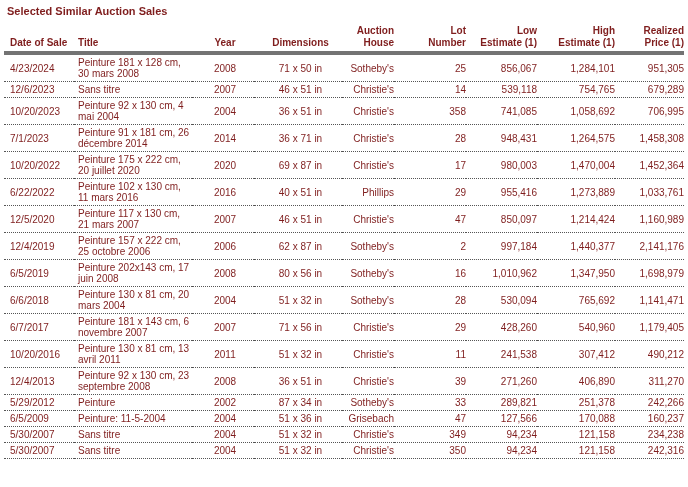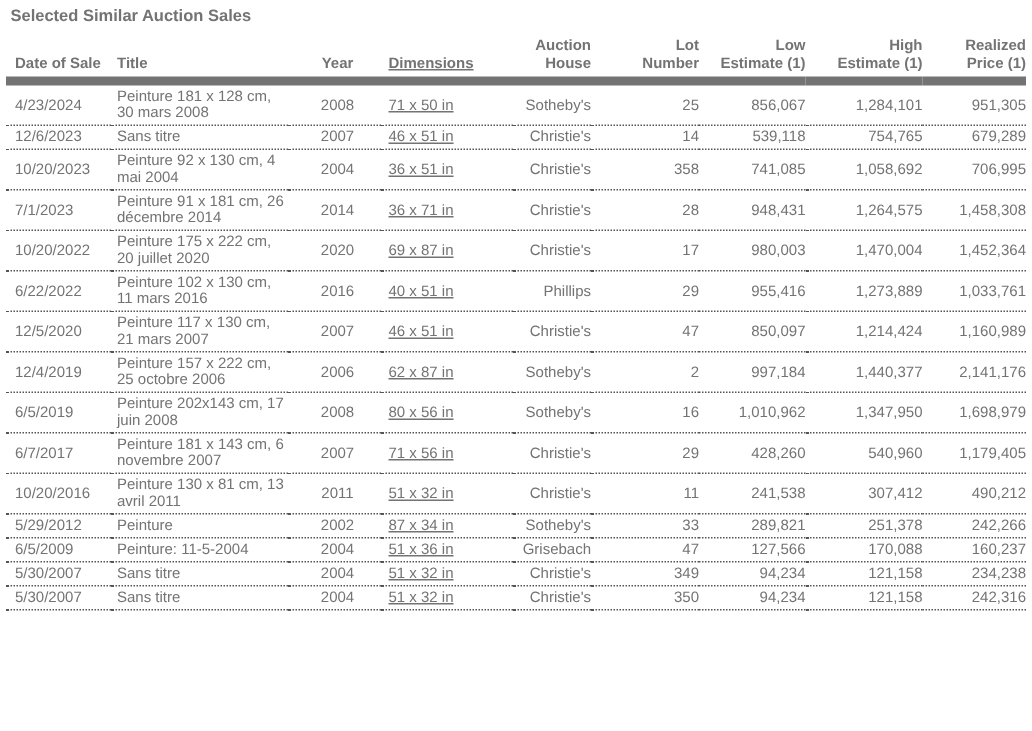--- a/index.html
+++ b/index.html
@@ -6,55 +6,55 @@
     margin: 0;
     padding: 0;
     background: #ffffff;
   }
   .page {
     width: 688px;
     height: 487px;
     overflow: hidden;
     background: #ffffff;
     font-family: "Liberation Sans", sans-serif;
-    color: #737373;
+    color: #7f1d1d;
   }
   .report-title {
     font-size: 11px;
     font-weight: bold;
     margin: 5px 0 0 7px;
     line-height: 13px;
   }
   table.sales-table {
     border-collapse: collapse;
     table-layout: fixed;
     width: 680px;
     margin: 7px 0 0 4px;
     font-size: 10px;
   }
   th {
     font-weight: bold;
     vertical-align: bottom;
     white-space: pre-line;
     line-height: 11.5px;
     padding: 0 0 3px 0;
-    border-bottom: 6px solid #737373;
+    border-bottom: 4px solid #737373;
   }
   td {
     vertical-align: middle;
     line-height: 11px;
     padding: 2px 0;
     border-bottom: 1px dotted #555555;
     overflow: hidden;
   }
   
   th:nth-child(1), td:nth-child(1) { text-align: left;  padding-left: 6px; }
   th:nth-child(2), td:nth-child(2) { text-align: left;  padding-left: 4px; }
   th:nth-child(3), td:nth-child(3) { text-align: center;  padding-left: 4px; }
-  th:nth-child(4), td:nth-child(4) { text-align: left;  padding-left: 5px; text-decoration: underline; }
+  th:nth-child(4), td:nth-child(4) { text-align: center;  padding-left: 5px; }
   th:nth-child(5), td:nth-child(5),
   th:nth-child(6), td:nth-child(6),
   th:nth-child(7), td:nth-child(7),
   th:nth-child(8), td:nth-child(8),
   th:nth-child(9), td:nth-child(9) { text-align: right; padding-right: 0; }
 </style>
 </head>
 <body>
 
 <div class="page">
@@ -185,40 +185,62 @@
       <td>Peinture 202x143 cm, 17 juin 2008</td>
       <td>2008</td>
       <td>80 x 56 in</td>
       <td>Sotheby's</td>
       <td>16</td>
       <td>1,010,962</td>
       <td>1,347,950</td>
       <td>1,698,979</td>
     </tr>
         <tr>
+      <td>6/6/2018</td>
+      <td>Peinture 130 x 81 cm, 20 mars 2004</td>
+      <td>2004</td>
+      <td>51 x 32 in</td>
+      <td>Sotheby's</td>
+      <td>28</td>
+      <td>530,094</td>
+      <td>765,692</td>
+      <td>1,141,471</td>
+    </tr>
+        <tr>
       <td>6/7/2017</td>
       <td>Peinture 181 x 143 cm, 6 novembre 2007</td>
       <td>2007</td>
       <td>71 x 56 in</td>
       <td>Christie's</td>
       <td>29</td>
       <td>428,260</td>
       <td>540,960</td>
       <td>1,179,405</td>
     </tr>
         <tr>
       <td>10/20/2016</td>
       <td>Peinture 130 x 81 cm, 13 avril 2011</td>
       <td>2011</td>
       <td>51 x 32 in</td>
       <td>Christie's</td>
       <td>11</td>
       <td>241,538</td>
       <td>307,412</td>
       <td>490,212</td>
+    </tr>
+        <tr>
+      <td>12/4/2013</td>
+      <td>Peinture 92 x 130 cm, 23 septembre 2008</td>
+      <td>2008</td>
+      <td>36 x 51 in</td>
+      <td>Christie's</td>
+      <td>39</td>
+      <td>271,260</td>
+      <td>406,890</td>
+      <td>311,270</td>
     </tr>
         <tr>
       <td>5/29/2012</td>
       <td>Peinture</td>
       <td>2002</td>
       <td>87 x 34 in</td>
       <td>Sotheby's</td>
       <td>33</td>
       <td>289,821</td>
       <td>251,378</td>

